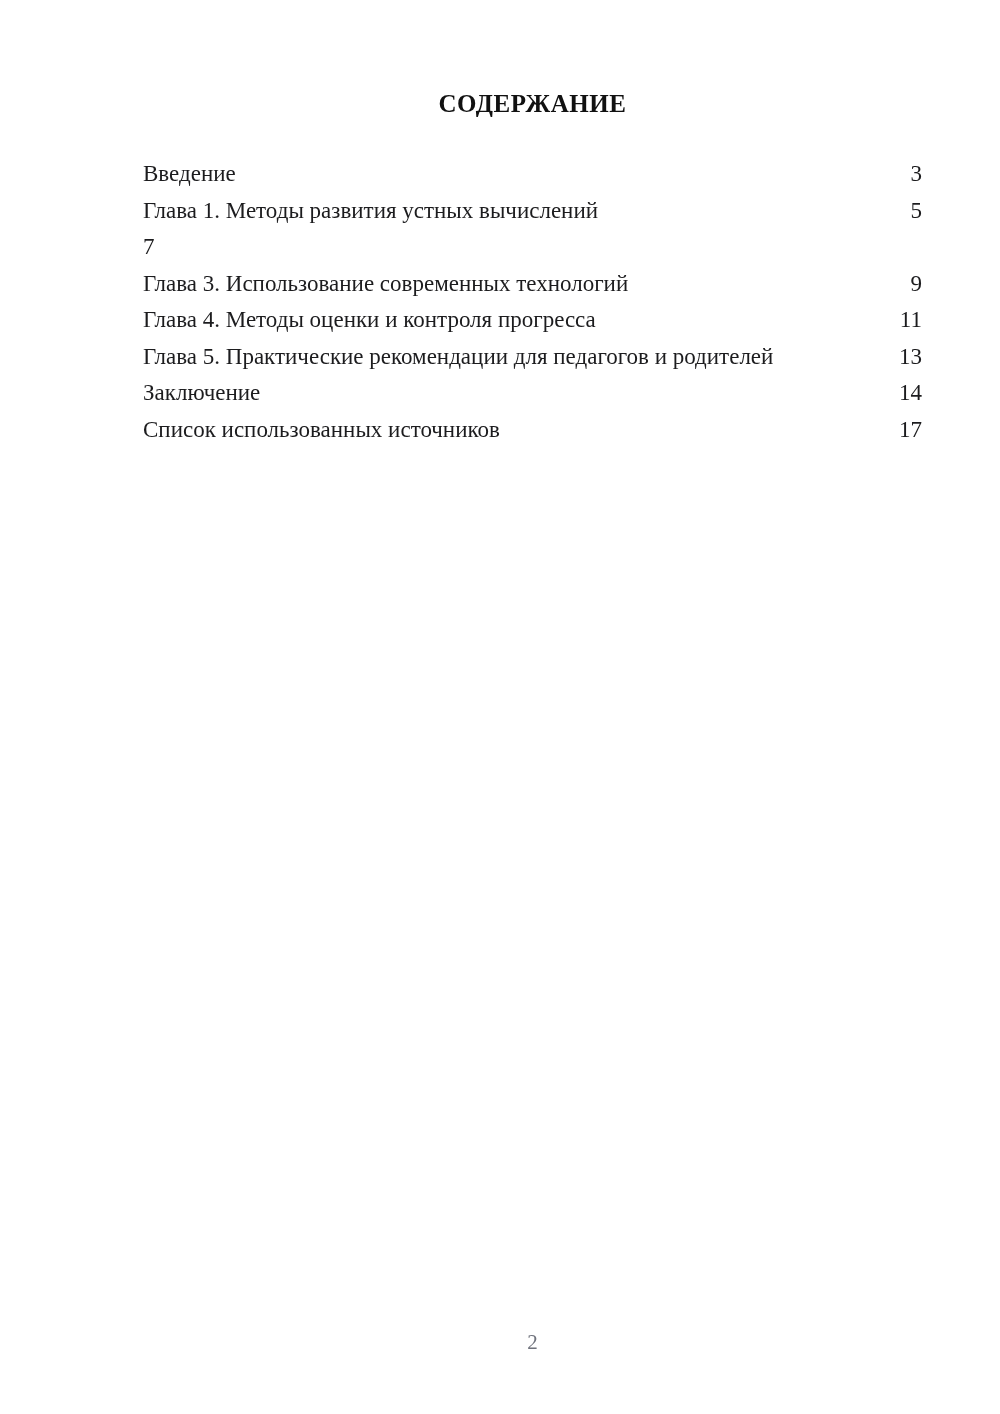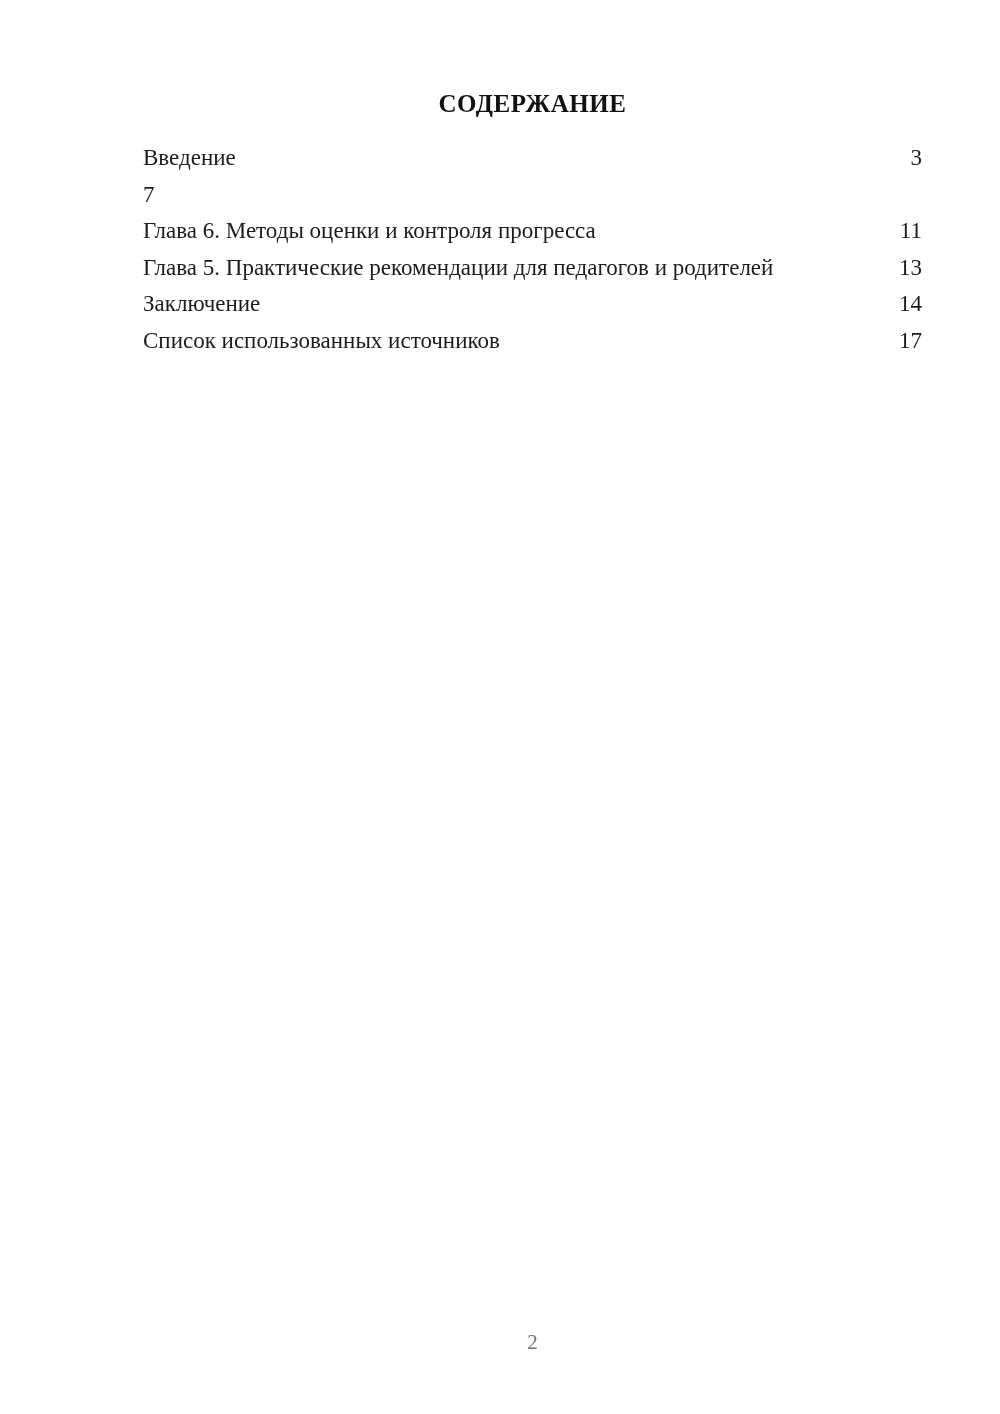--- a/index.html
+++ b/index.html
@@ -30,21 +30,21 @@
   .doc-title {
     margin-top: 88px;
     text-align: center;
     font-size: 25px;
     font-weight: bold;
     letter-spacing: 0.5px;
     line-height: 32px;
     color: #111111;
   }
   .toc {
-    margin-top: 20px;
+    margin-top: 36px;
   }
   .toc-row {
     display: flex;
     justify-content: space-between;
     align-items: flex-end;
     font-size: 23px;
     line-height: 36.5px;
   }
   .toc-label {
     max-width: 645px;
@@ -72,28 +72,36 @@
 
     <div class="doc-title">СОДЕРЖАНИЕ</div>
 
     <div class="toc">
 
       <div class="toc-row">
         <span class="toc-label">Введение</span>
         <span class="toc-page">3</span>
       </div>
 
+      <div class="toc-row">
+        <span class="toc-label">Глава 1. Методы развития устных вычислений</span>
+        <span class="toc-page">5</span>
+      </div>
 
       <div class="toc-row">
         <span class="toc-page">7</span>
       </div>
 
+      <div class="toc-row">
+        <span class="toc-label">Глава 3. Использование современных технологий</span>
+        <span class="toc-page">9</span>
+      </div>
 
       <div class="toc-row">
-        <span class="toc-label">Глава 6. Методы оценки и контроля прогресса</span>
+        <span class="toc-label">Глава 4. Методы оценки и контроля прогресса</span>
         <span class="toc-page">11</span>
       </div>
 
       <div class="toc-row">
         <span class="toc-label">Глава 5. Практические рекомендации для педагогов и родителей</span>
         <span class="toc-page">13</span>
       </div>
 
       <div class="toc-row">
         <span class="toc-label">Заключение</span>

